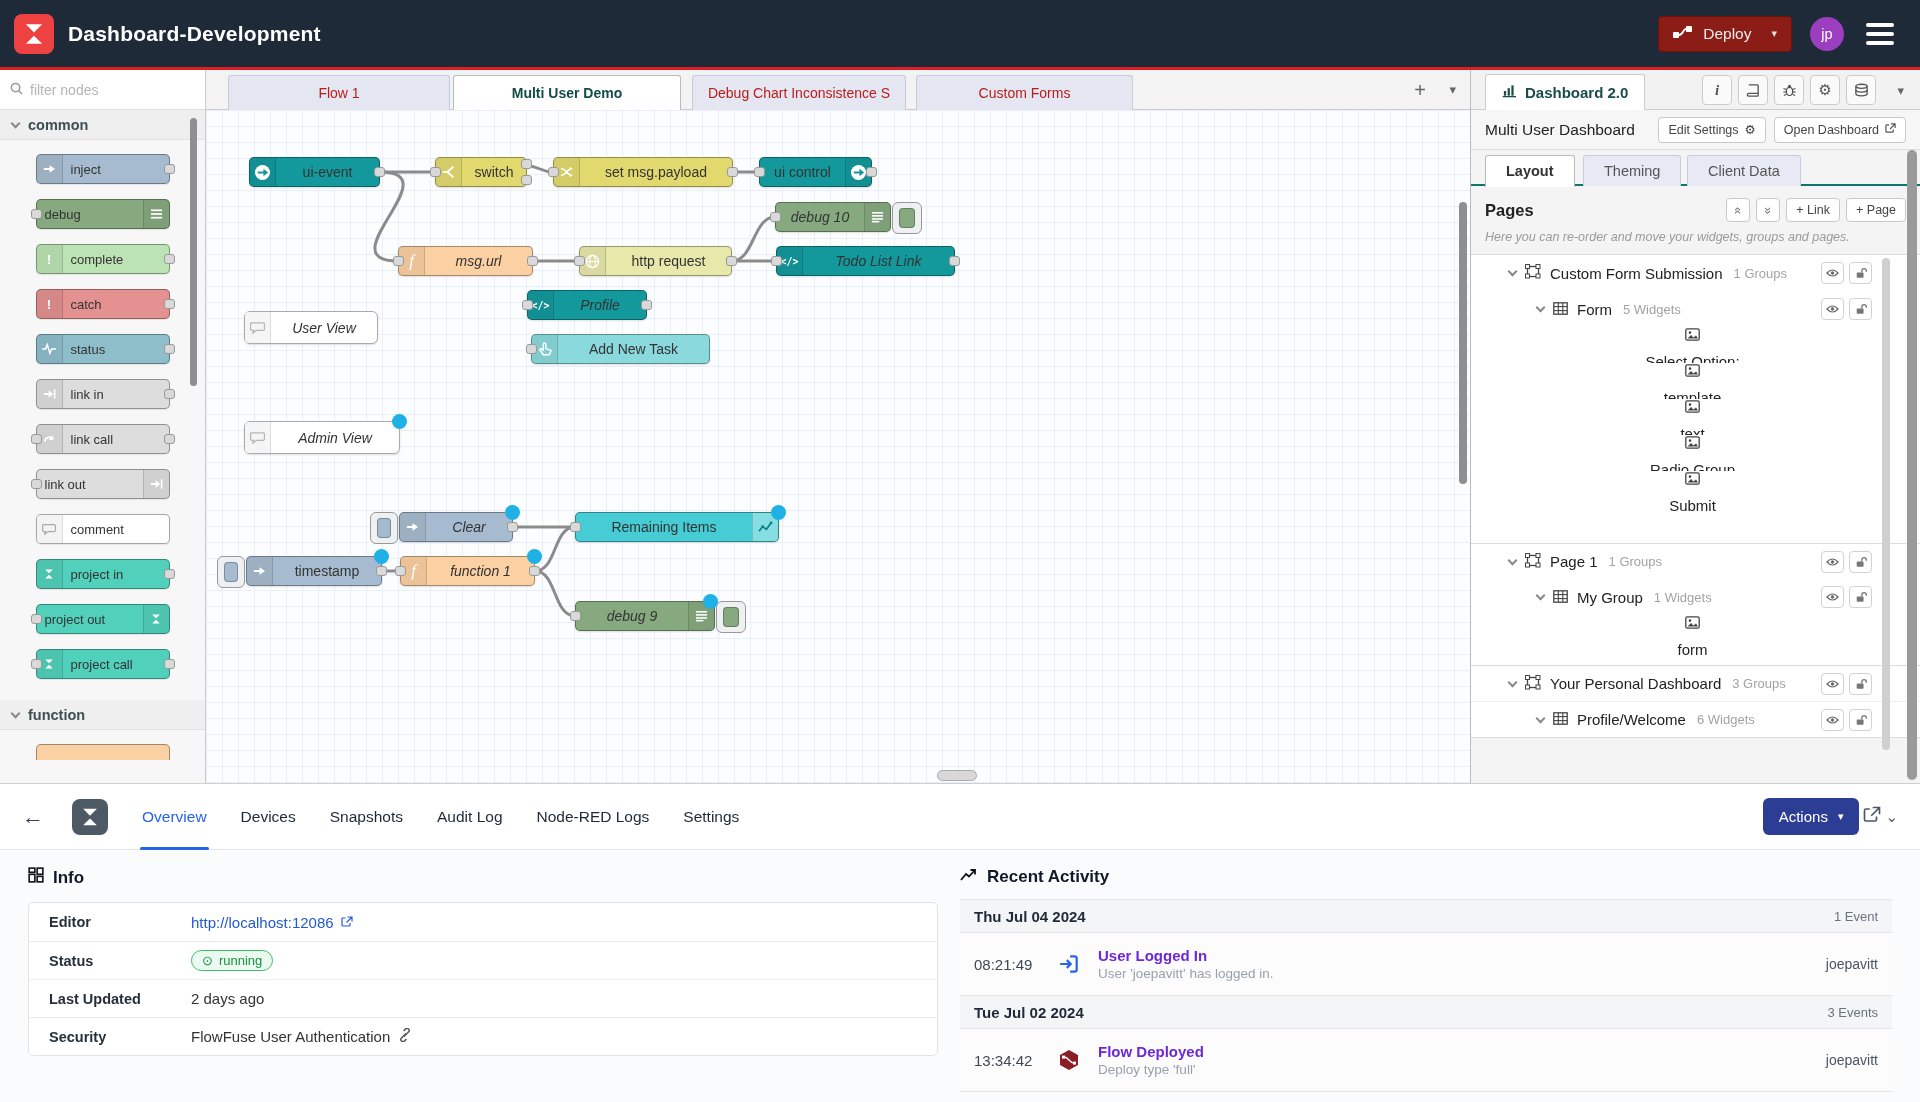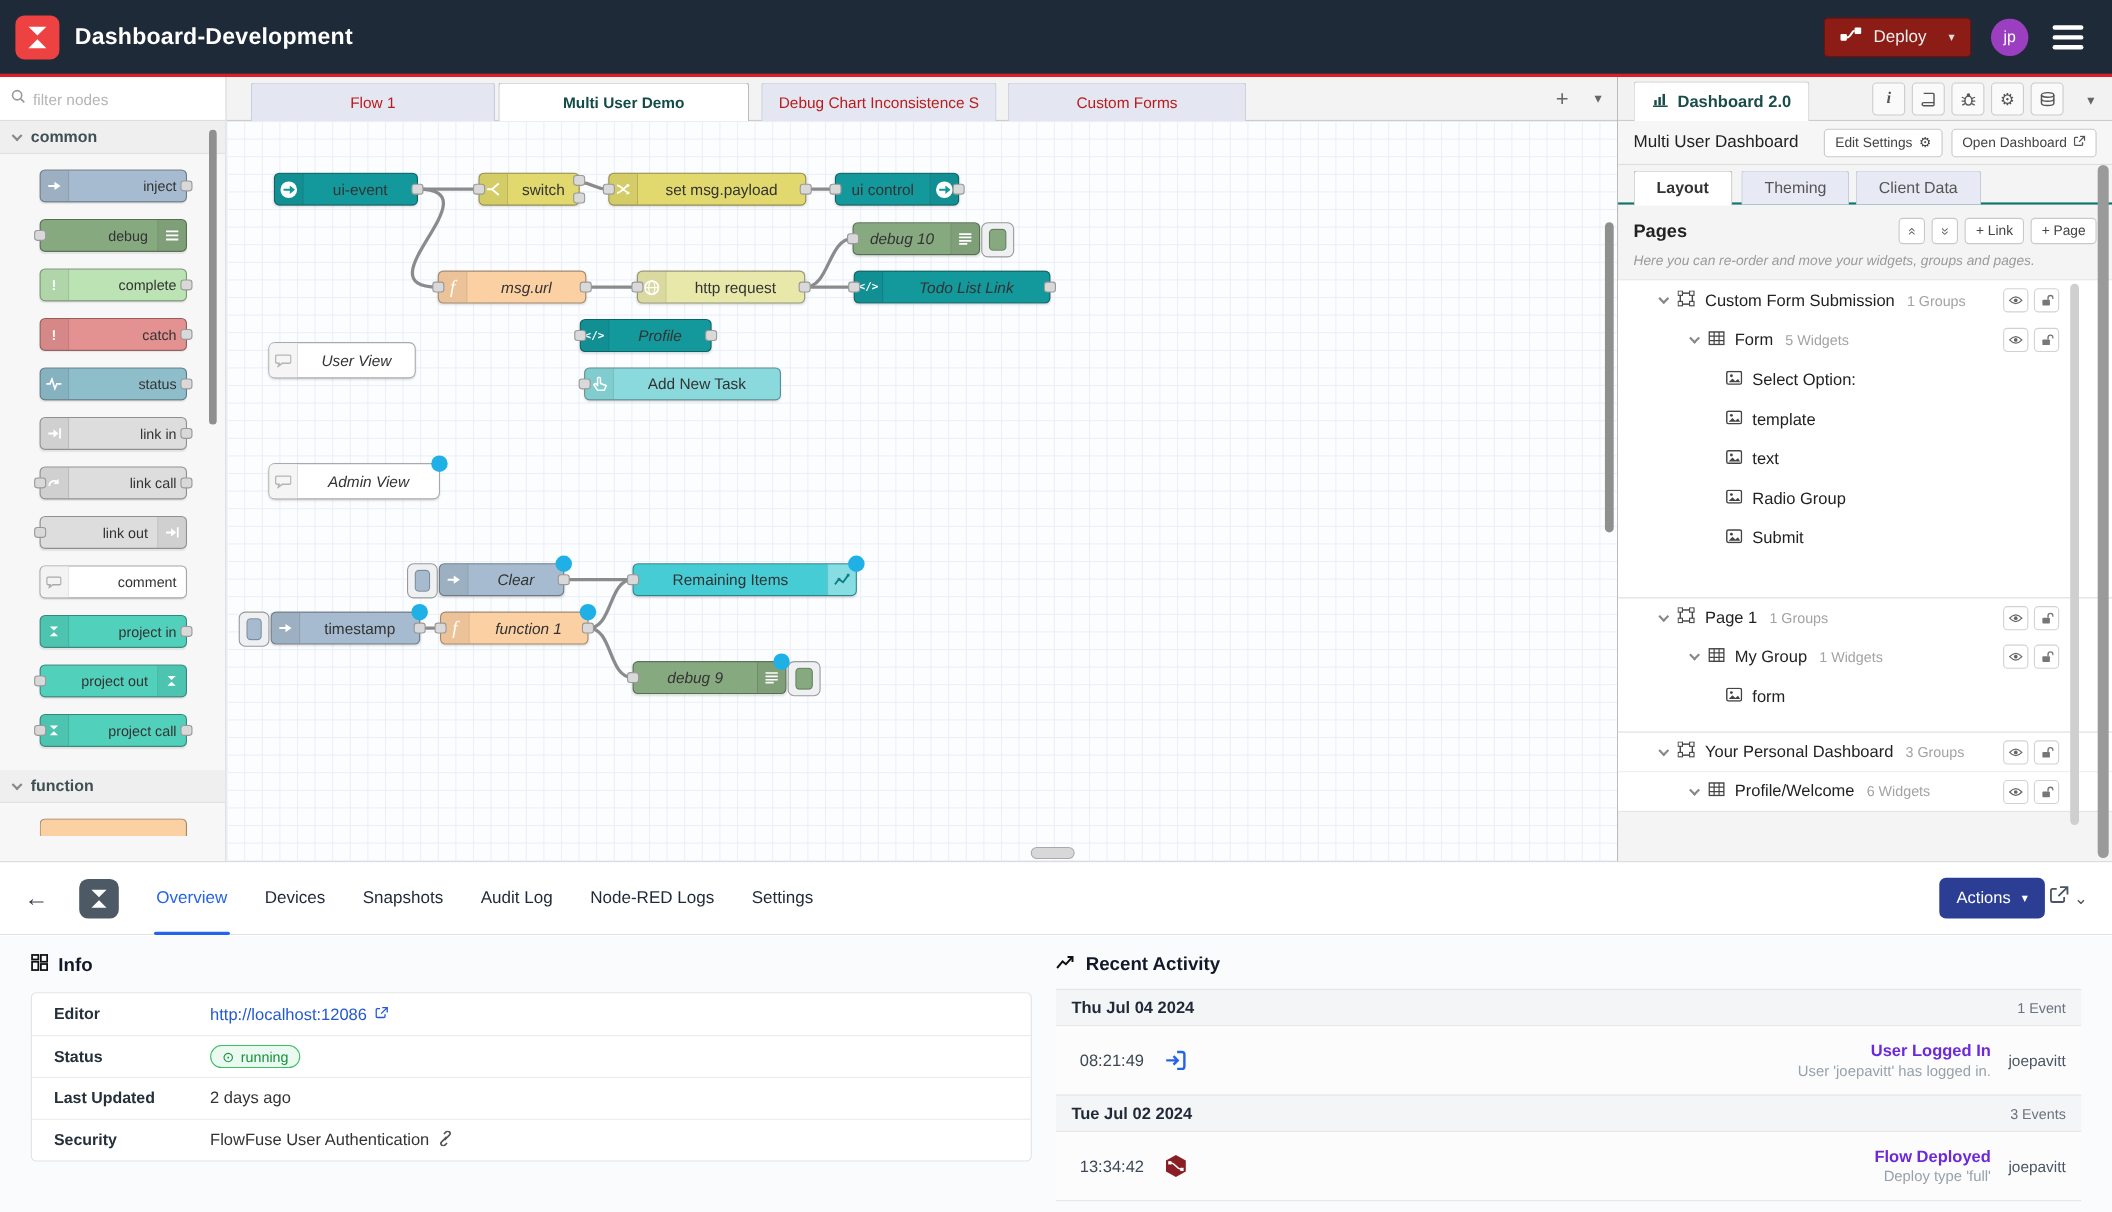--- a/index.html
+++ b/index.html
@@ -35,21 +35,21 @@
   .filter-row input::placeholder { color:#b5b5b5; }
   .cat-header { height:30px; background:#efefef; border-bottom:1px solid #e2e2e2;
     display:flex; align-items:center; gap:9px; padding:0 12px;
     font-weight:bold; font-size:14.5px; color:#3e5053; }
   .chev { width:7px; height:7px; border-right:2px solid #888; border-bottom:2px solid #888;
     transform:rotate(45deg); display:inline-block; margin-top:-3px; }
   .pal-list { padding:14px 0 6px 0; }
   .pal-node { position:relative; width:134px; height:30px; margin:0 auto 15px auto;
     border:1px solid rgba(0,0,0,.35); border-radius:5px; display:flex; align-items:center;
     font-size:13px; color:#333; box-shadow:0 1px 1px rgba(0,0,0,.08); cursor:grab; }
-  .pal-node .plabel { flex:1; text-align:right; padding:0 8px; white-space:nowrap; overflow:hidden; }
+  .pal-node .plabel { flex:1; text-align:left; padding:0 8px; white-space:nowrap; overflow:hidden; }
 
   .nicon { width:26px; align-self:stretch; display:flex; align-items:center; justify-content:center;
     background:rgba(0,0,0,.06); border-right:1px solid rgba(0,0,0,.14); flex:none;
     border-radius:4px 0 0 4px; color:#fff; }
   .nicon.right { border-right:none; border-left:1px solid rgba(0,0,0,.14); border-radius:0 4px 4px 0; }
   .port { position:absolute; width:11px; height:10px; background:#d9d9d9; border:1px solid #999;
     border-radius:3px; top:9px; cursor:crosshair; }
   .port.in { left:-6px; } .port.out { right:-6px; }
 
   .pal-scroll { position:absolute; right:8px; top:48px; width:7px; height:268px;
@@ -122,21 +122,21 @@
   .sq-btn { width:24px; height:24px; border:1px solid #c9c9c9; background:#fff; border-radius:4px;
     color:#666; font-size:12px; display:flex; align-items:center; justify-content:center; cursor:pointer; }
   .helper { font-style:italic; font-size:12.5px; color:#9a9a9a; padding:2px 14px 10px 14px; }
 
   .tree { background:#fff; border-top:1px solid #ddd; border-bottom:1px solid #ddd; }
   .trow { position:relative; height:36px; display:flex; align-items:center; gap:9px;
     padding-right:104px; font-size:15px; color:#222; background:#fff; }
   .trow.page { border-top:1px solid #ddd; padding-left:38px; }
   .trow.page:first-child { border-top:none; }
   .trow.group { padding-left:66px; }
-  .trow.widget { padding-left:98px; }
+  .trow.widget { padding-left:98px;flex-direction:column; }
   .trow .meta { color:#a3a3a3; font-size:13px; margin-left:2px; white-space:nowrap; }
   .trow .rowbtns { position:absolute; right:48px; top:7px; display:flex; gap:5px; }
   .rowbtn { width:23px; height:22px; border:1px solid #d2d2d2; border-radius:4px; background:#fff;
     display:flex; align-items:center; justify-content:center; cursor:pointer; }
   .gap36 { height:36px; background:#fff; }
   .gap14 { height:14px; background:#fff; }
   .tree-scroll { position:absolute; right:30px; top:188px; width:8px; height:492px;
     background:#cfcfcf; border-radius:4px; }
   .page-scroll { position:absolute; right:3px; top:80px; width:10px; height:630px;
     background:#9a9a9a; border-radius:5px; }
@@ -164,21 +164,21 @@
   .info-col { position:absolute; left:28px; top:16px; width:910px; }
   .info-card { margin-top:14px; background:#fff; border:1px solid #e3e3e3; border-radius:5px; }
   .info-row { height:38px; display:flex; align-items:center; padding:0 20px;
     border-top:1px solid #ececec; font-size:15px; }
   .info-row:first-child { border-top:none; }
   .info-row .ilabel { width:142px; font-weight:bold; color:#26303b; font-size:14.5px; }
   .ilink { color:#2259d1; display:flex; gap:7px; align-items:center; cursor:pointer; }
   .pill { display:inline-flex; align-items:center; gap:6px; border:1px solid #3bbf63;
     background:#eafaf0; color:#17903f; border-radius:12px; padding:2px 10px; font-size:13px; }
   .ivalue { color:#333; display:flex; align-items:center; gap:8px; }
-  .ra-col { position:absolute; left:960px; top:16px; width:932px;text-align:right; }
+  .ra-col { position:absolute; left:960px; top:16px; width:932px; }
   .ra-list { margin-top:12px; }
   .ra-date { height:34px; background:#f4f5f6; border-top:1px solid #e5e5e5;
     border-bottom:1px solid #e5e5e5; display:flex; align-items:center; padding:0 14px;
     font-size:15px; font-weight:bold; color:#1f2937; }
   .ra-date .count { margin-left:auto; font-weight:normal; font-size:13px; color:#6b7280; }
   .ra-entry { min-height:62px; display:flex; align-items:center; padding:6px 14px; gap:16px;
     background:#fcfcfd; }
   .ra-time { width:66px; font-size:15px; color:#3f4954; flex:none; }
   .ra-icon { width:26px; flex:none; display:flex; justify-content:center; }
   .ra-body { flex:1; }

